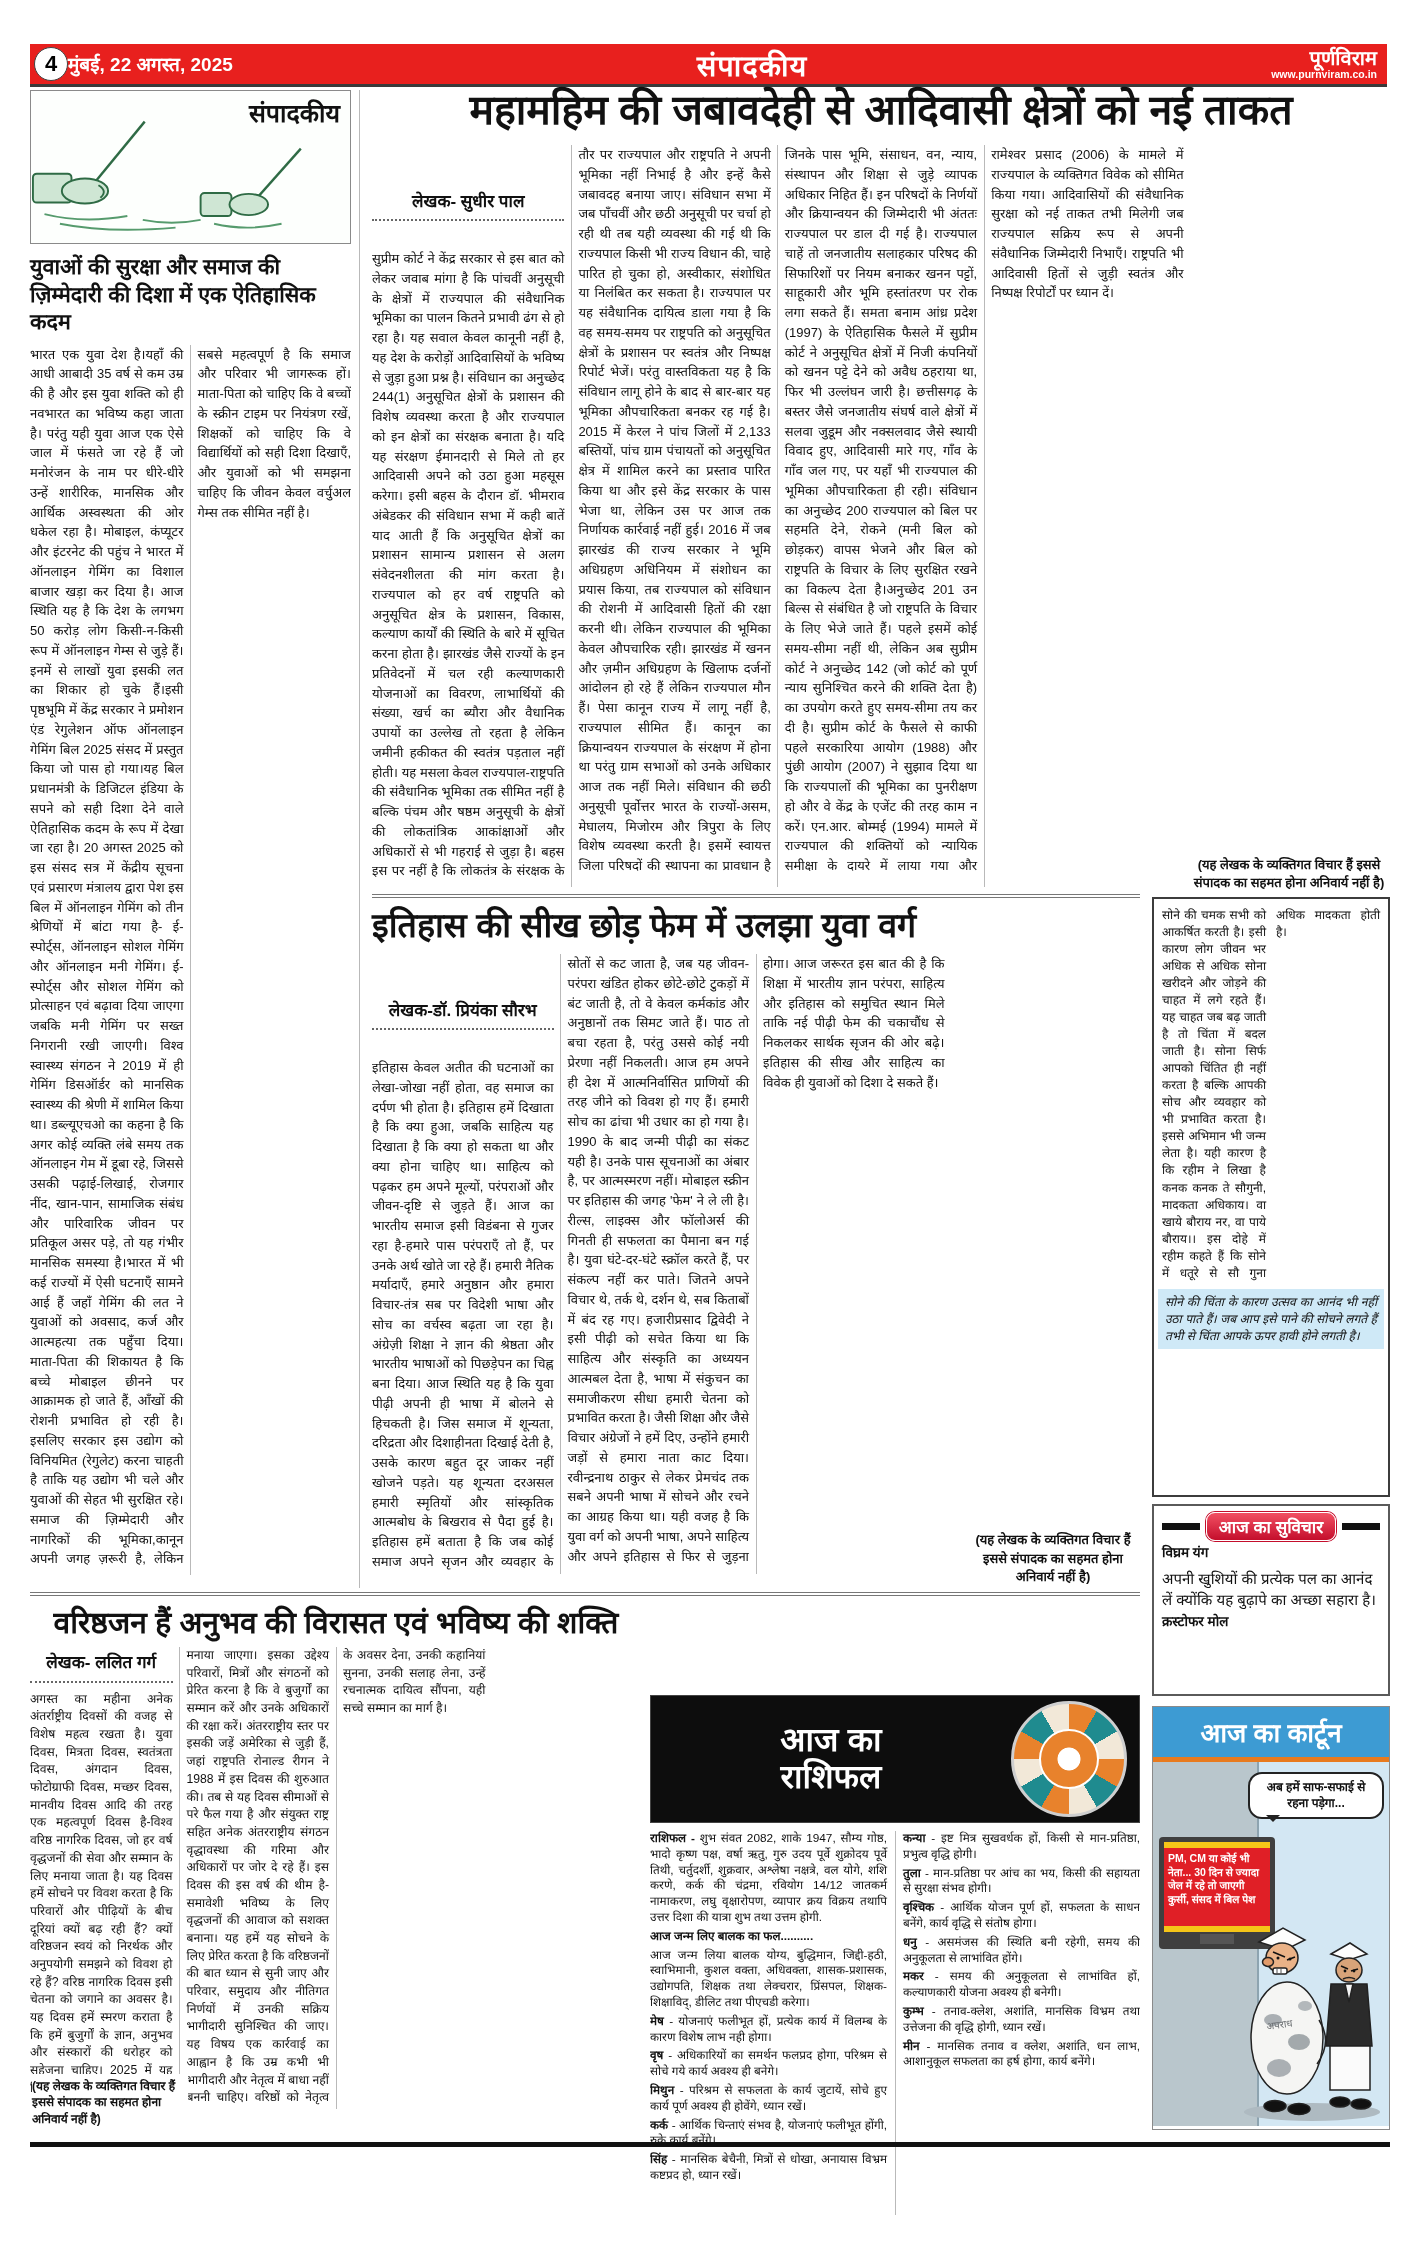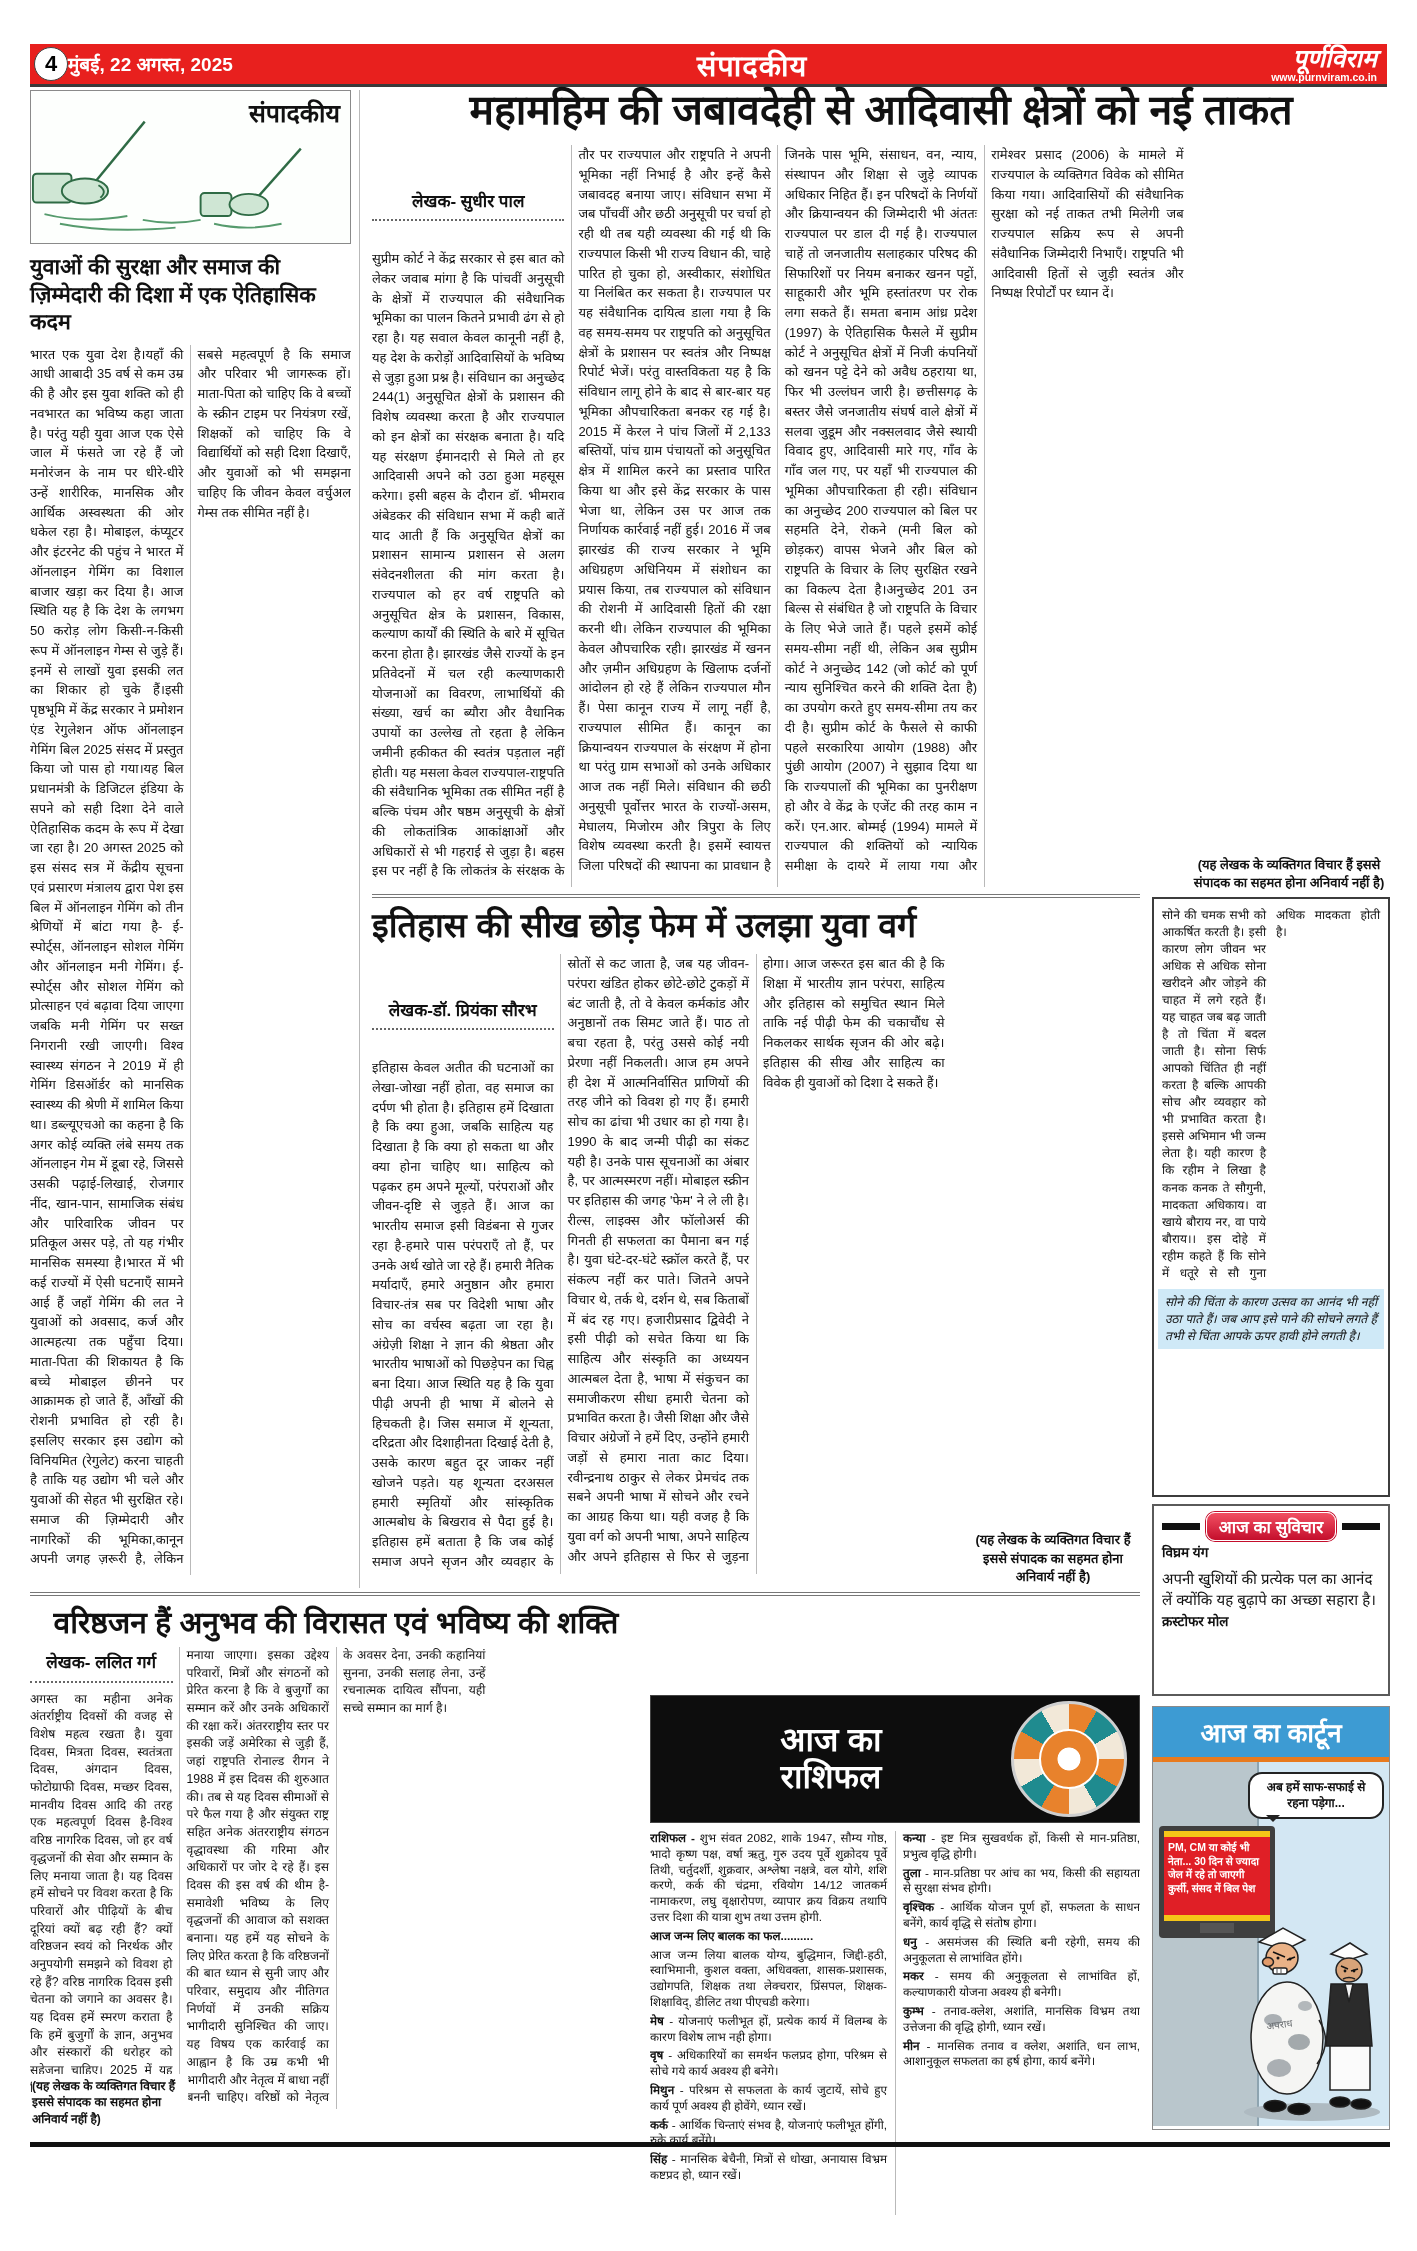--- a/index.html
+++ b/index.html
@@ -10,21 +10,21 @@
   .abs{position:absolute;}
   
   .masthead{left:30px;top:44px;width:1357px;height:40px;background:#e8201e;
     border-bottom:3px solid #3a3a3a;display:flex;align-items:center;color:#fff;}
   .pageno{width:32px;height:32px;border-radius:50%;background:#fff;color:#000;
     font-weight:bold;font-size:22px;display:flex;align-items:center;justify-content:center;
     margin-left:4px;border:1px solid #444;}
   .m-date{font-size:19px;font-weight:bold;margin-left:0;}
   .m-sec{flex:1;text-align:center;font-size:29px;font-weight:800;letter-spacing:1px;}
   .m-brand{text-align:right;margin-right:10px;line-height:1.05;}
-  .m-brand .b1{font-size:25px;font-weight:800;font-style:italic;}
+  .m-brand .b1{font-size:20px;font-weight:800;}
   .m-brand .b2{font-size:10.5px;font-weight:bold;}
   
   .cols{column-gap:14px;column-rule:1px solid #b9b9b9;text-align:justify;
     overflow:hidden;column-fill:auto;}
   .bodytxt{font-size:13px;line-height:1.52;white-space:pre-line;}
   .byline-blk{break-inside:avoid;text-align:center;padding:4px 0 5px;
     border-bottom:2px dotted #666;margin-bottom:8px;}
   .byline-blk .by{font-weight:bold;font-size:17px;}
   .note{font-weight:bold;text-align:center;font-size:13px;line-height:1.4;background:#fff;}
   .hdiv{border-top:4px double #777;}
@@ -92,21 +92,21 @@
   .rashi-lead b{font-weight:bold;}
   .birth-h{font-weight:bold;}
   
   .cartoon{left:1152px;top:1706px;width:238px;height:424px;border:1px solid #8a8a8a;
     box-sizing:border-box;background:#fff;}
   .car-banner{background:#3d9bd3;color:#fff;font-weight:800;font-size:26px;
     text-align:center;padding:7px 0;border-bottom:5px solid #e87a1e;}
   .car-scene{position:relative;height:364px;overflow:hidden;
     background:linear-gradient(90deg,#b9c6cc 0 44%,#d3e7f3 44% 100%);}
   .car-wallline{position:absolute;left:44%;top:0;bottom:0;width:2px;background:#8ea4b0;}
-  .tv{position:absolute;left:6px;top:64px;width:106px;background:#3f3f3f;border-radius:4px;
+  .tv{position:absolute;left:6px;top:75px;width:106px;background:#3f3f3f;border-radius:4px;
     padding:5px;}
   .tv-screen{background:#e01f26;border-top:6px solid #f5c518;border-bottom:6px solid #f5c518;
     color:#fff;font-weight:bold;font-size:10.5px;line-height:1.3;padding:4px;min-height:70px;}
   .tv-stand{width:34px;height:10px;background:#555;margin:2px auto 0;}
   .bubble{position:absolute;right:5px;top:10px;width:118px;background:#fff;
     border:2px solid #222;border-radius:14px;padding:6px 7px;font-weight:bold;
     font-size:12px;text-align:center;line-height:1.3;}
   .bubble::after{content:"";position:absolute;left:16px;bottom:-12px;border:7px solid transparent;
     border-top-color:#222;}
   .figs{position:absolute;right:2px;bottom:2px;}

